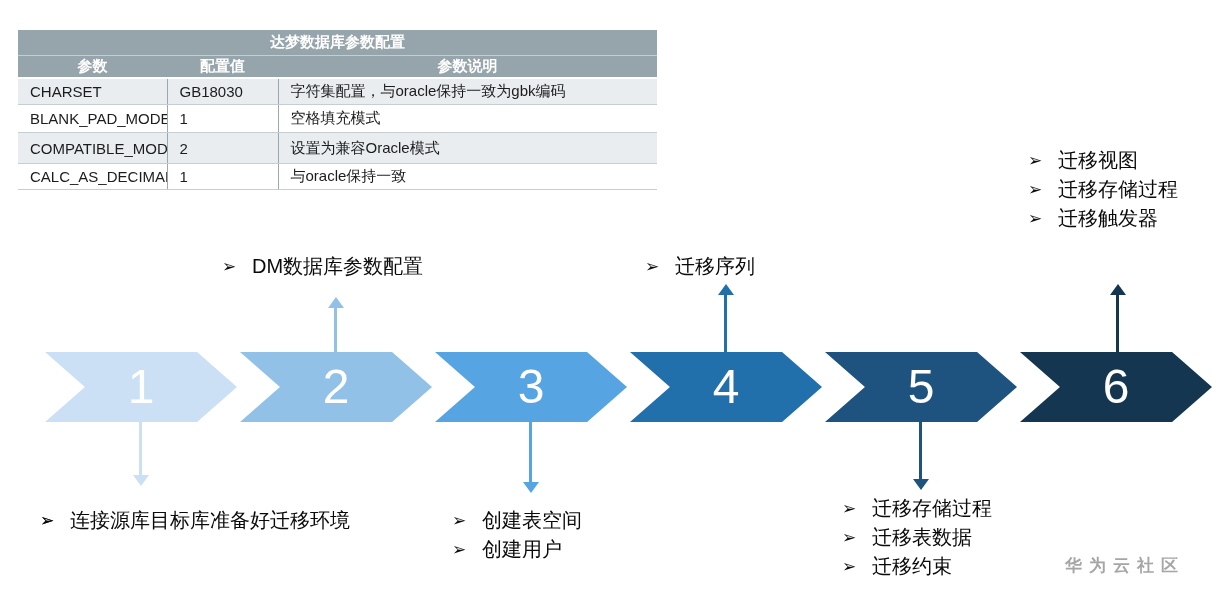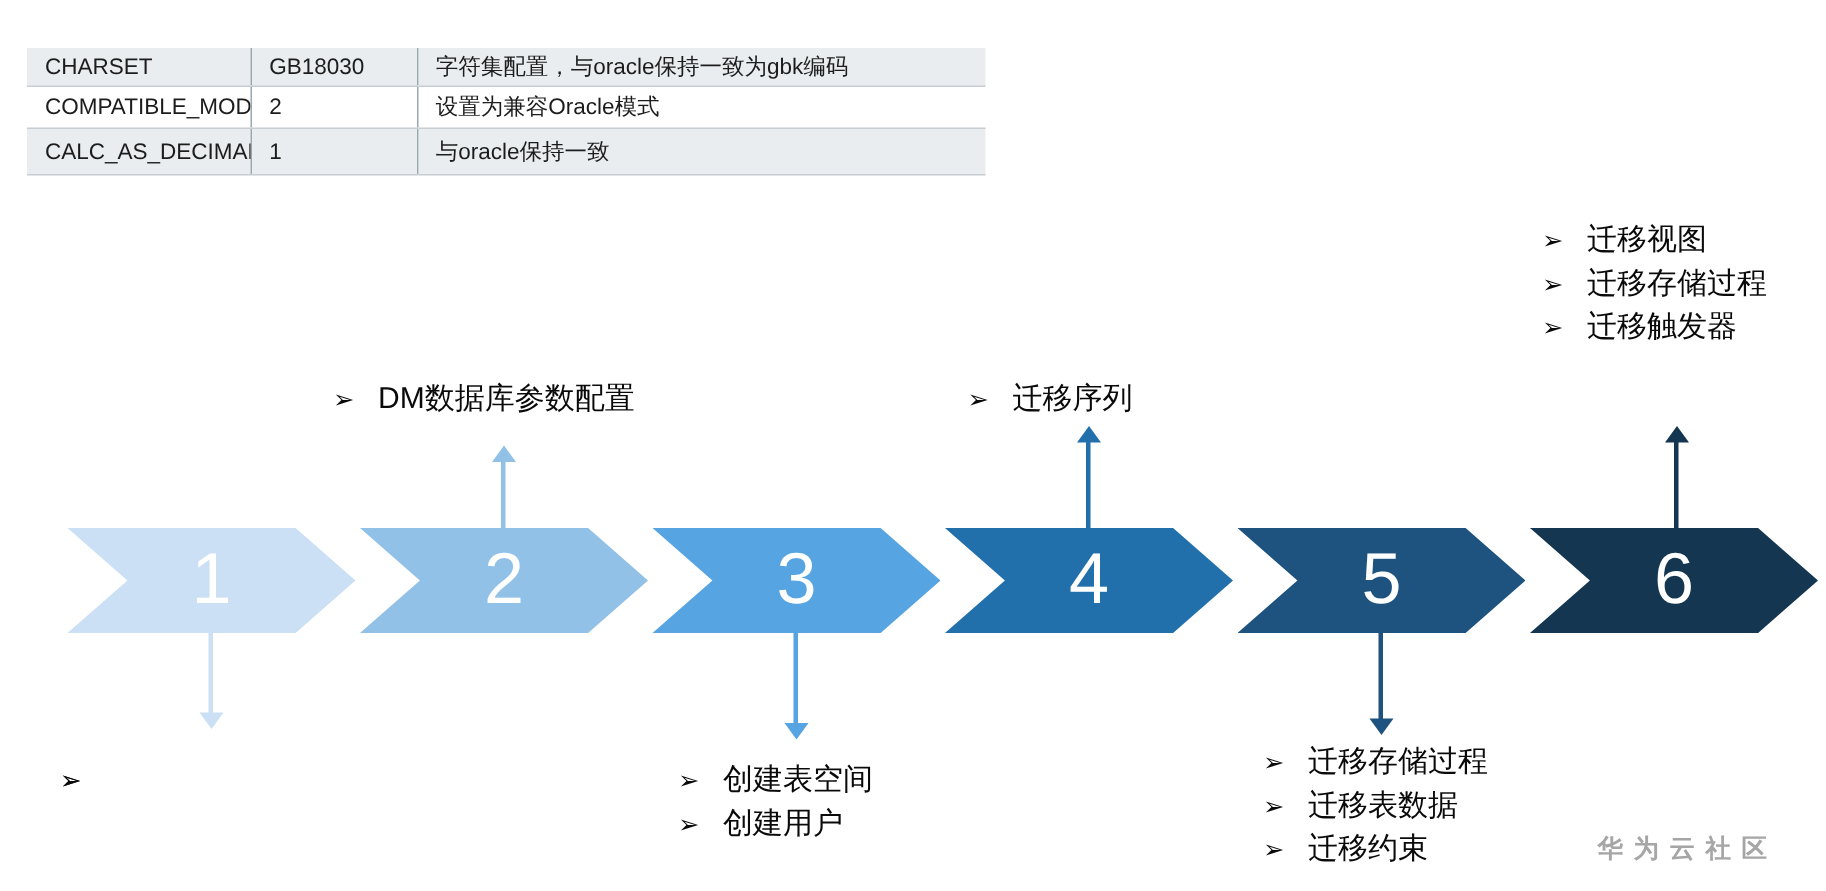--- a/index.html
+++ b/index.html
@@ -87,28 +87,41 @@
 </head>
 <body>
 
 <table class="param-table">
   <colgroup>
       <col class="c1">
       <col class="c2">
       <col class="c3">
     </colgroup>
   <thead>
+    <tr class="title-row">
+      <th colspan="3">达梦数据库参数配置</th>
+    </tr>
+    <tr class="header-row">
+      <th>参数</th>
+      <th>配置值</th>
+      <th>参数说明</th>
+    </tr>
   </thead>
   <tbody>
       <tr>
         <td>CHARSET</td>
         <td>GB18030</td>
         <td>字符集配置，与oracle保持一致为gbk编码</td>
       </tr>
       <tr>
+        <td>BLANK_PAD_MODE</td>
+        <td>1</td>
+        <td>空格填充模式</td>
+      </tr>
+      <tr>
         <td>COMPATIBLE_MODE</td>
         <td>2</td>
         <td>设置为兼容Oracle模式</td>
       </tr>
       <tr>
         <td>CALC_AS_DECIMAL</td>
         <td>1</td>
         <td>与oracle保持一致</td>
       </tr>
     </tbody>
@@ -153,21 +166,21 @@
     <div class="shaft"></div>
     <div class="head"></div>
   </div>
 <div class="arrow up arr-6" style="--c: #143650;">
     <div class="shaft"></div>
     <div class="head"></div>
   </div>
 
 <ul class="notes notes-1">
   <li><span class="bullet">➢</span></li>
-  <li><span class="bullet">➢</span></li>
+  <li><span class="bullet">➢</span><span>连接源库目标库准备好迁移环境</span></li>
 </ul>
 
 <ul class="notes notes-2">
   <li><span class="bullet">➢</span><span>DM数据库参数配置</span></li>
 </ul>
 
 <ul class="notes notes-3">
   <li><span class="bullet">➢</span><span>创建表空间</span></li>
   <li><span class="bullet">➢</span><span>创建用户</span></li>
 </ul>

